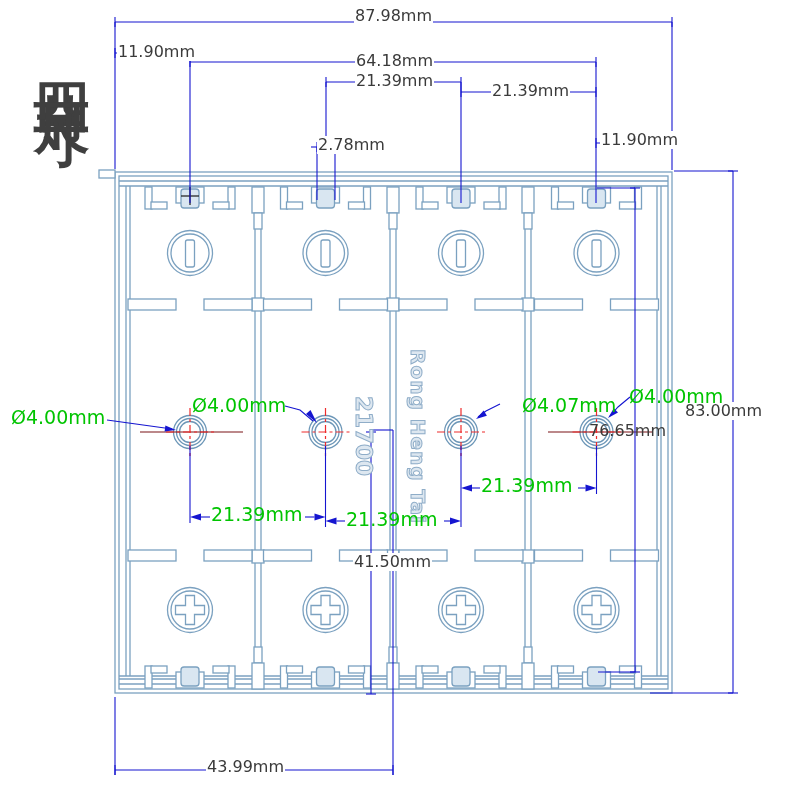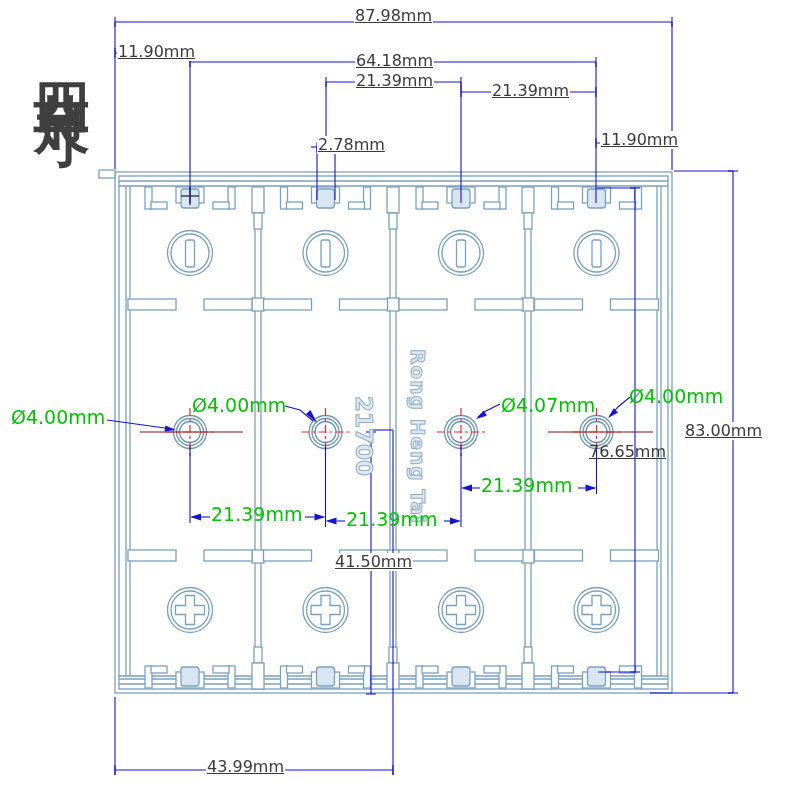--- a/index.html
+++ b/index.html
@@ -3,21 +3,21 @@
 <meta charset="utf-8">
 <style>
   html,body{margin:0;padding:0;}
   body{
     width:800px;height:800px;position:relative;background:#ffffff;
     font-family:"DejaVu Sans","Liberation Sans",sans-serif;overflow:hidden;
   }
   #drawing{position:absolute;left:0;top:0;}
   .dim{
     position:absolute;font-size:16px;line-height:18px;color:#3a3a3a;
-    white-space:nowrap;letter-spacing:0;text-decoration:underline;
+    white-space:nowrap;letter-spacing:0;
   }
   .bg{background:#ffffff;padding:0 1px;}
   .gdim{
     position:absolute;font-size:19px;line-height:21px;color:#00c400;
     white-space:nowrap;
   }
   .title{
     position:absolute;left:24px;top:40px;
     writing-mode:vertical-rl;text-orientation:upright;
     font-size:56px;font-weight:700;color:#3f3f3f;letter-spacing:9px;
@@ -234,24 +234,24 @@
 <div class="wm" id="wm-brand">Rong Heng Tai</div>
 <div class="wm" id="wm-model">21700</div>
 
 <div class="dim bg" style="left:354px;top:7px">87.98mm</div>
 <div class="dim bg" style="left:117px;top:43px">11.90mm</div>
 <div class="dim bg" style="left:355px;top:52px">64.18mm</div>
 <div class="dim bg" style="left:355px;top:72px">21.39mm</div>
 <div class="dim bg" style="left:491px;top:82px">21.39mm</div>
 <div class="dim bg" style="left:317px;top:136px">2.78mm</div>
 <div class="dim bg" style="left:600px;top:131px">11.90mm</div>
-<div class="dim" style="left:589px;top:443px">76.65mm</div>
-<div class="dim bg" style="left:684px;top:422px">83.00mm</div>
-<div class="dim bg" style="left:334px;top:553px">41.50mm</div>
+<div class="dim" style="left:589px;top:422px">76.65mm</div>
+<div class="dim bg" style="left:684px;top:402px">83.00mm</div>
+<div class="dim bg" style="left:353px;top:553px">41.50mm</div>
 <div class="dim bg" style="left:206px;top:758px">43.99mm</div>
 
 <div class="gdim" style="left:11px;top:407px">Ø4.00mm</div>
 <div class="gdim" style="left:192px;top:395px">Ø4.00mm</div>
-<div class="gdim" style="left:501px;top:395px">Ø4.07mm</div>
+<div class="gdim" style="left:522px;top:395px">Ø4.07mm</div>
 <div class="gdim" style="left:629px;top:386px">Ø4.00mm</div>
 <div class="gdim" style="left:211px;top:504px">21.39mm</div>
 <div class="gdim" style="left:346px;top:509px">21.39mm</div>
 <div class="gdim" style="left:481px;top:475px">21.39mm</div>
 
 </body></html>

